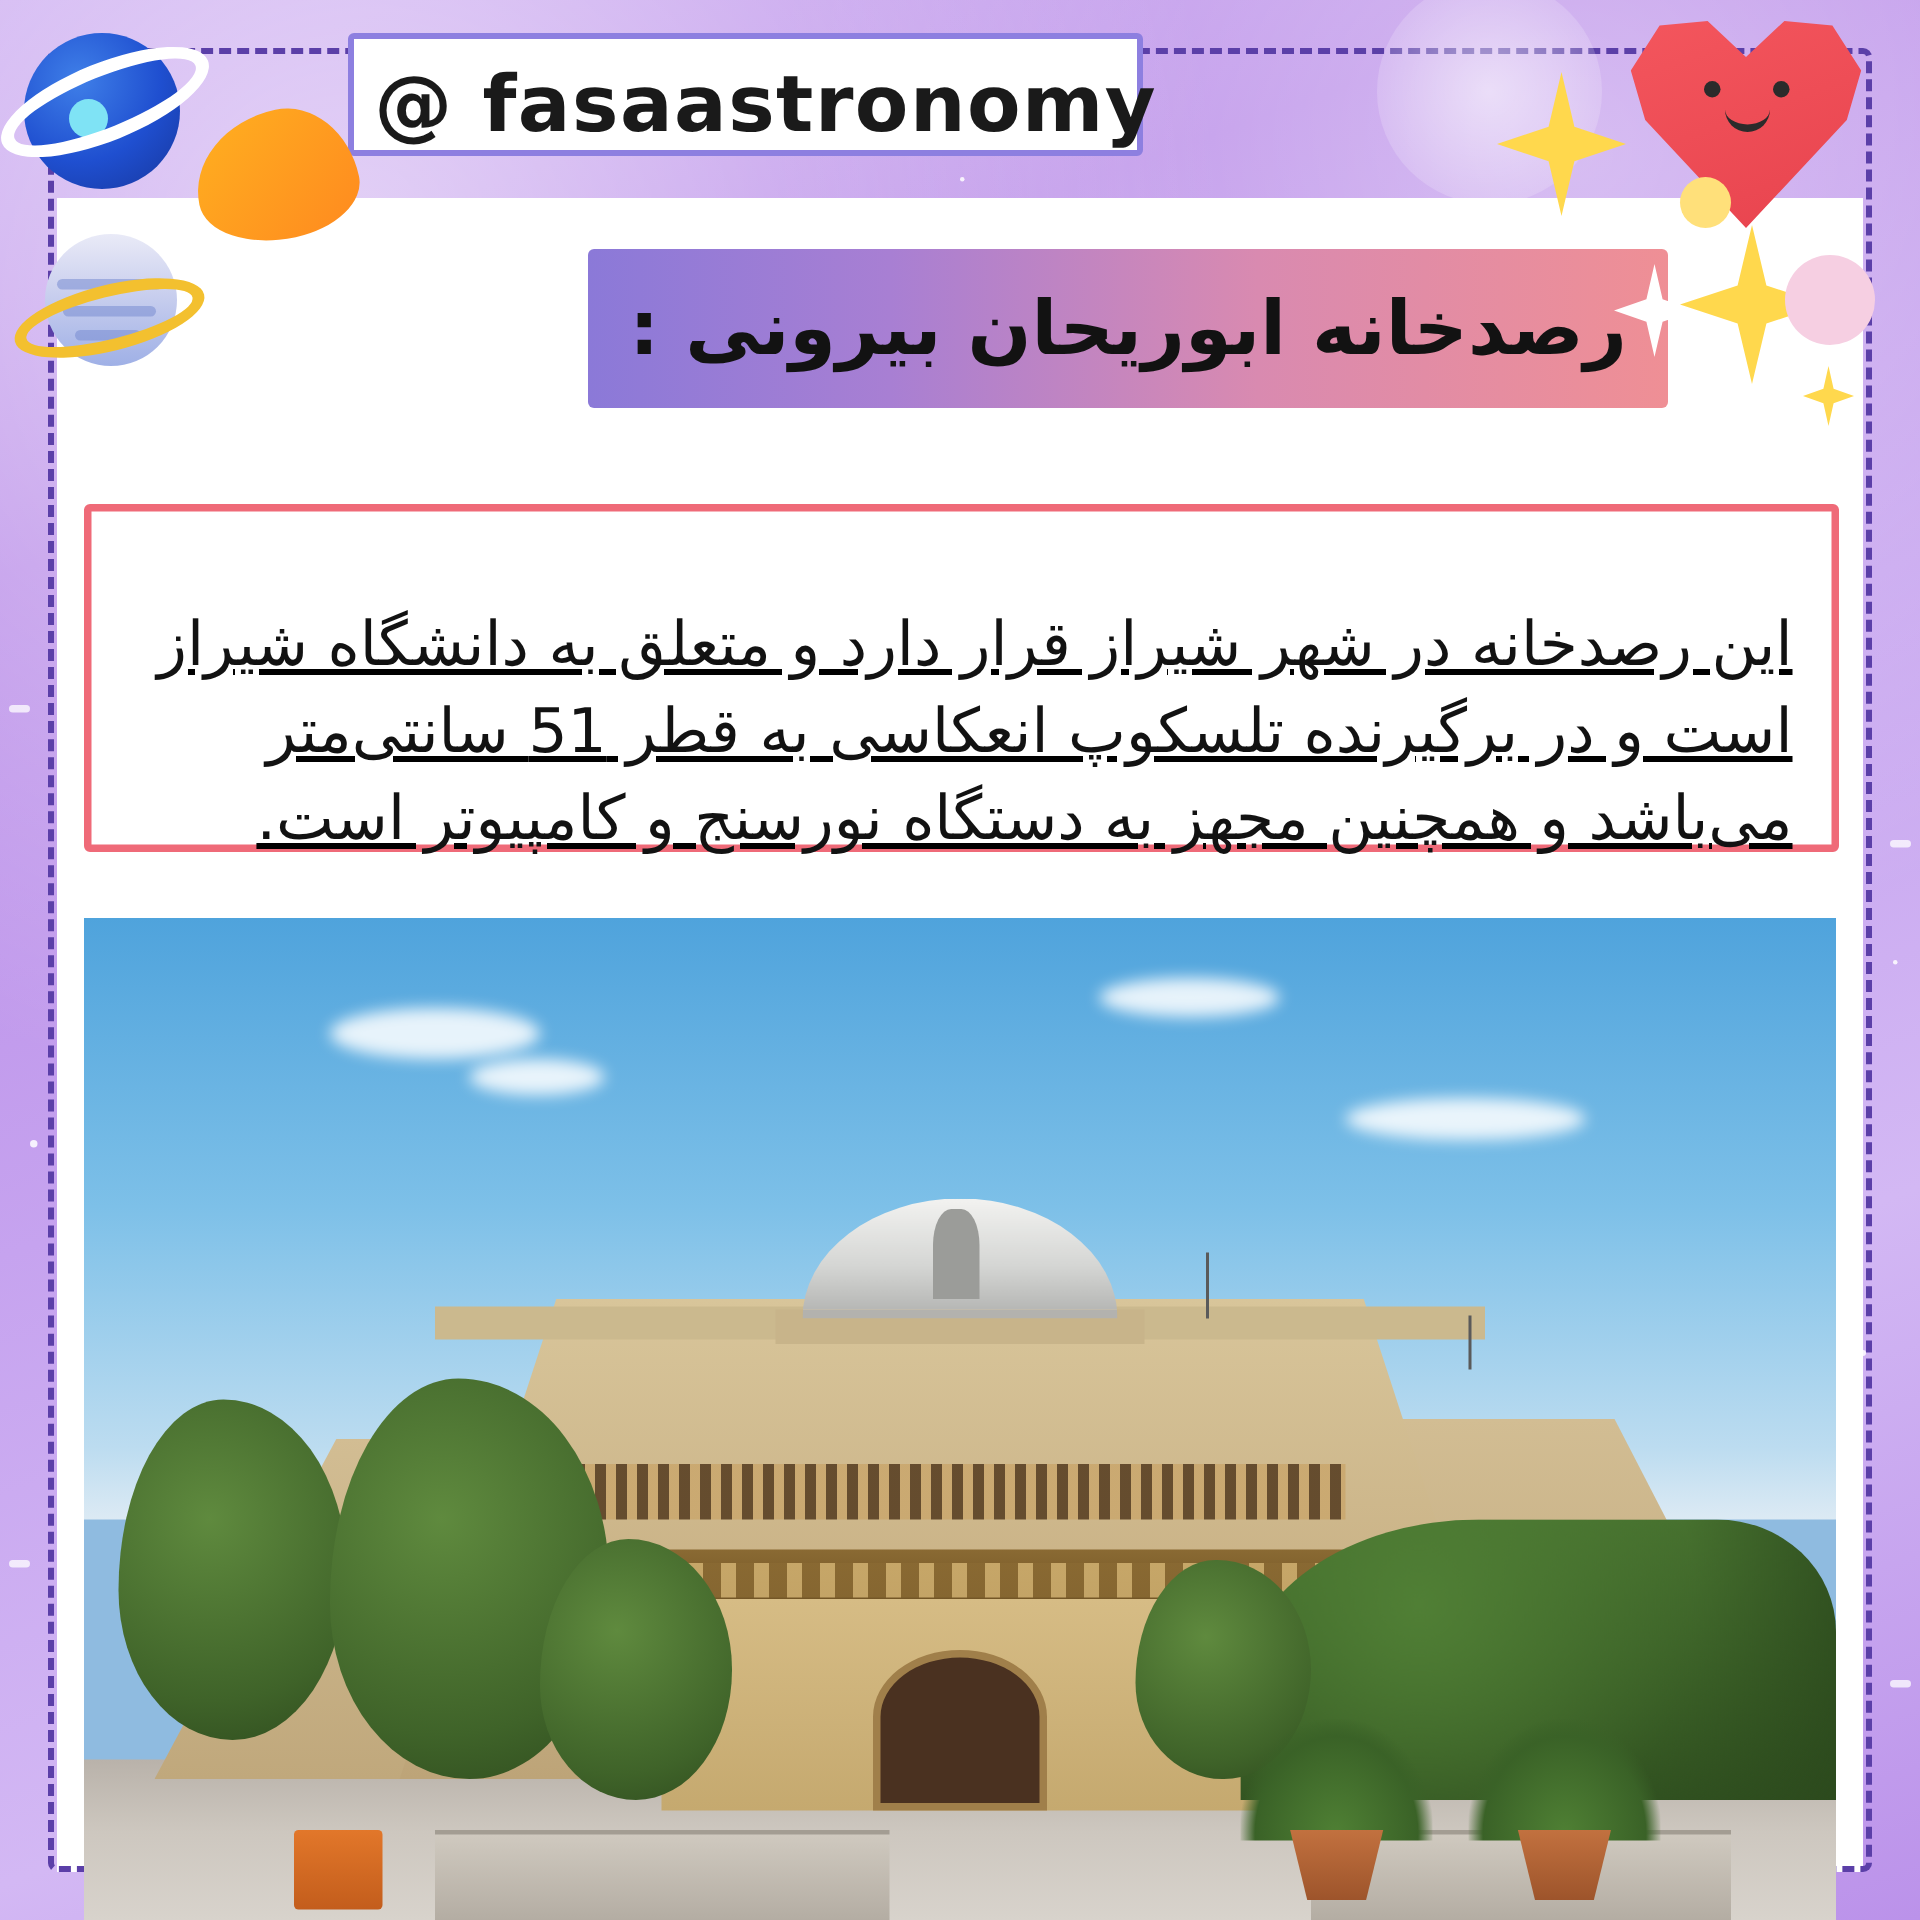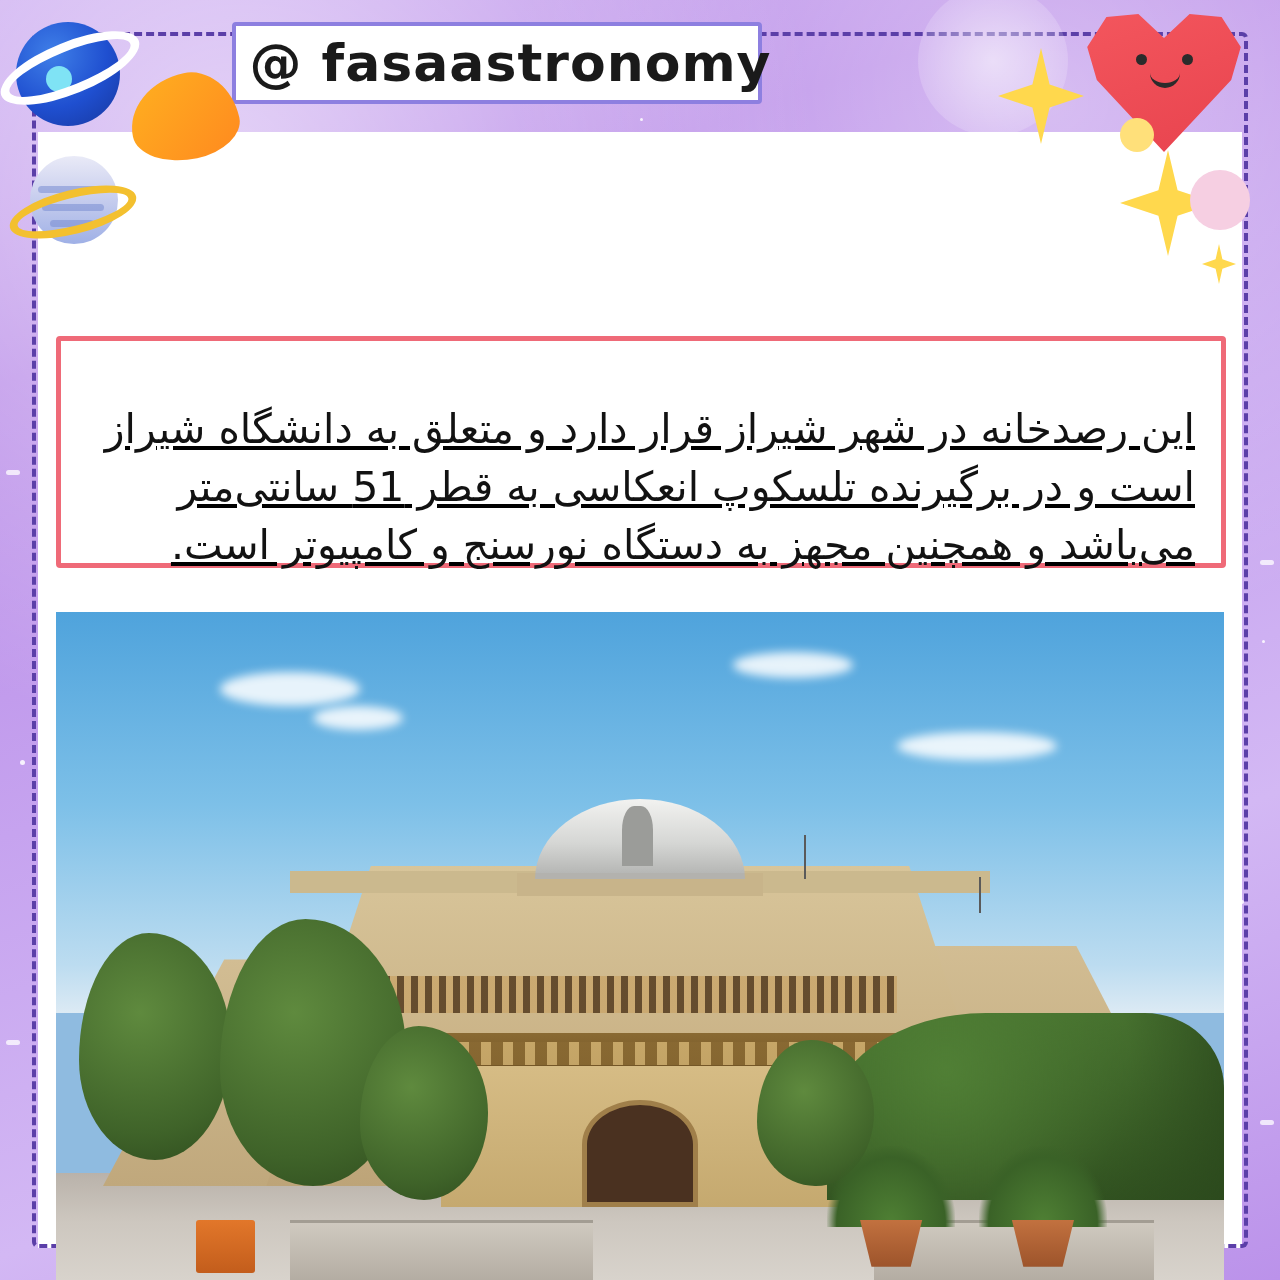--- a/index.html
+++ b/index.html
@@ -60,21 +60,21 @@
   .handle-chip {
     position: absolute;
     left: 232px;
     top: 22px;
     width: 530px;
     height: 82px;
     background: #ffffff;
     border: 4px solid #8d7fe0;
     border-radius: 4px;
     display: flex;
-    align-items: center;
+    align-items: flex-end;
     justify-content: center;
     z-index: 8;
     padding-left: 27px;
   }
   .handle-chip .handle-text {
     font-family: "DejaVu Sans", "Liberation Sans", sans-serif;
     font-size: 52px;
     font-weight: 700;
     color: #1a1a1a;
     letter-spacing: 1px;
@@ -464,20 +464,23 @@
   <div class="sticker spark" style="right:64px; top:150px; width:96px; height:106px;"></div>
   <div class="sticker spark white" style="right:150px; top:176px; width:54px; height:62px;"></div>
   <div class="sticker spark" style="right:44px; top:244px; width:34px; height:40px;"></div>
   <div class="sticker pastel-dot" style="right:30px; top:170px; width:60px; height:60px; background:#f6cfe2;"></div>
   <div class="sticker pastel-dot" style="right:126px; top:118px; width:34px; height:34px; background:#ffe07a;"></div>
 
   <div class="handle-chip">
     <span class="handle-text">@ fasaastronomy</span>
   </div>
 
+  <div class="title-chip">
+    <span class="title-text">رصدخانه ابوریحان بیرونی :</span>
+  </div>
 
   <div class="body-box">
     <p class="body-text">این رصدخانه در شهر شیراز قرار دارد و متعلق به دانشگاه شیراز است و در برگیرنده تلسکوپ انعکاسی به قطر 51 سانتی‌متر می‌باشد و همچنین مجهز به دستگاه نورسنج و کامپیوتر است.</p>
   </div>
 
   <div class="photo">
     <div class="photo-inner">
       <div class="sky"></div>
 
       <div class="cloud" style="left:14%; top:9%; width:140px; height:34px;"></div>

